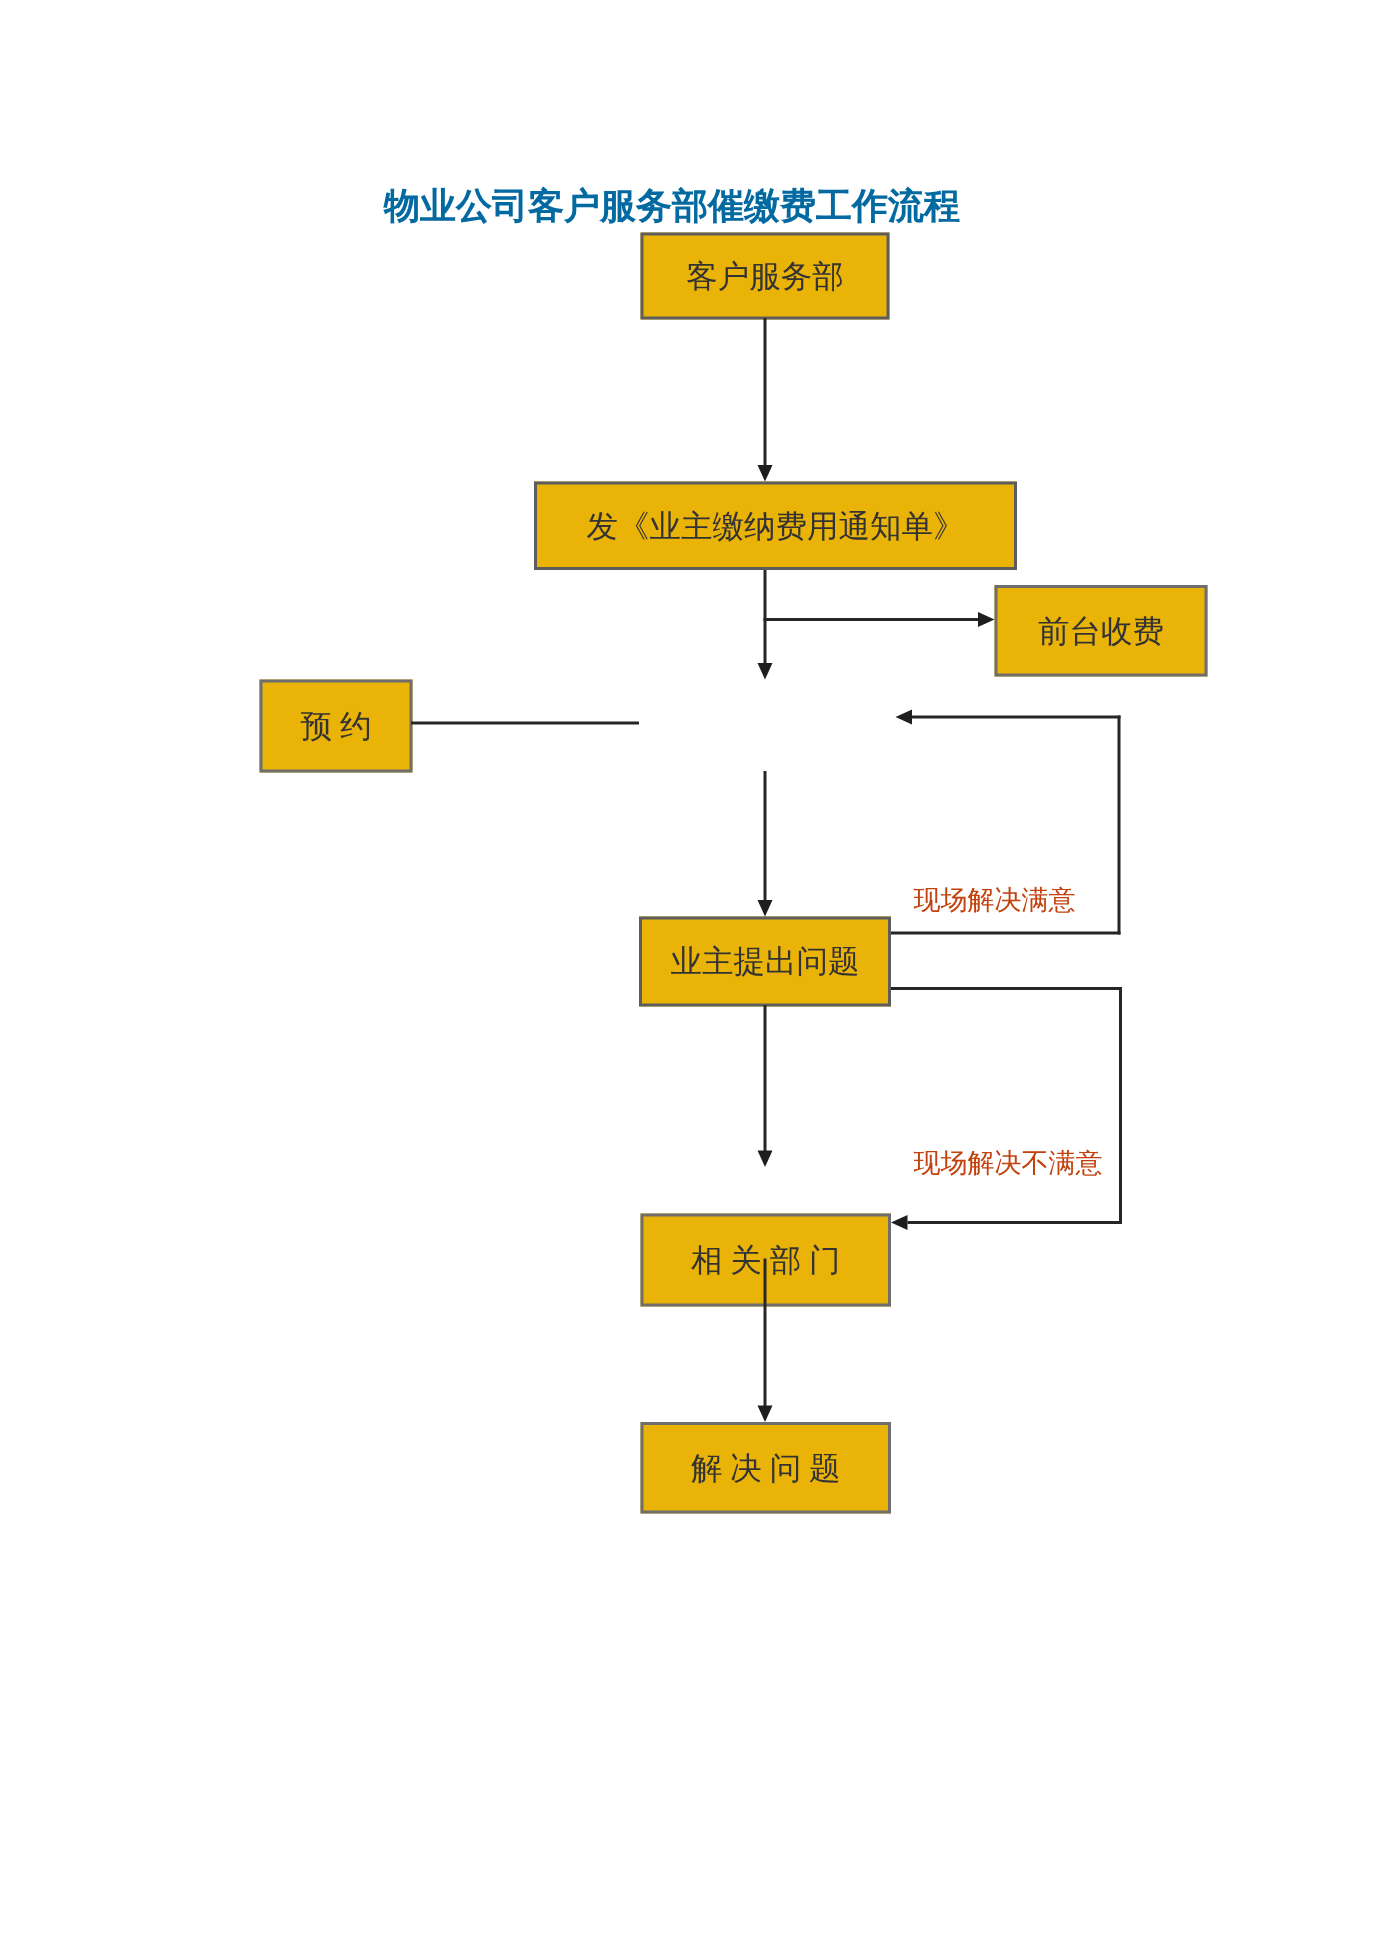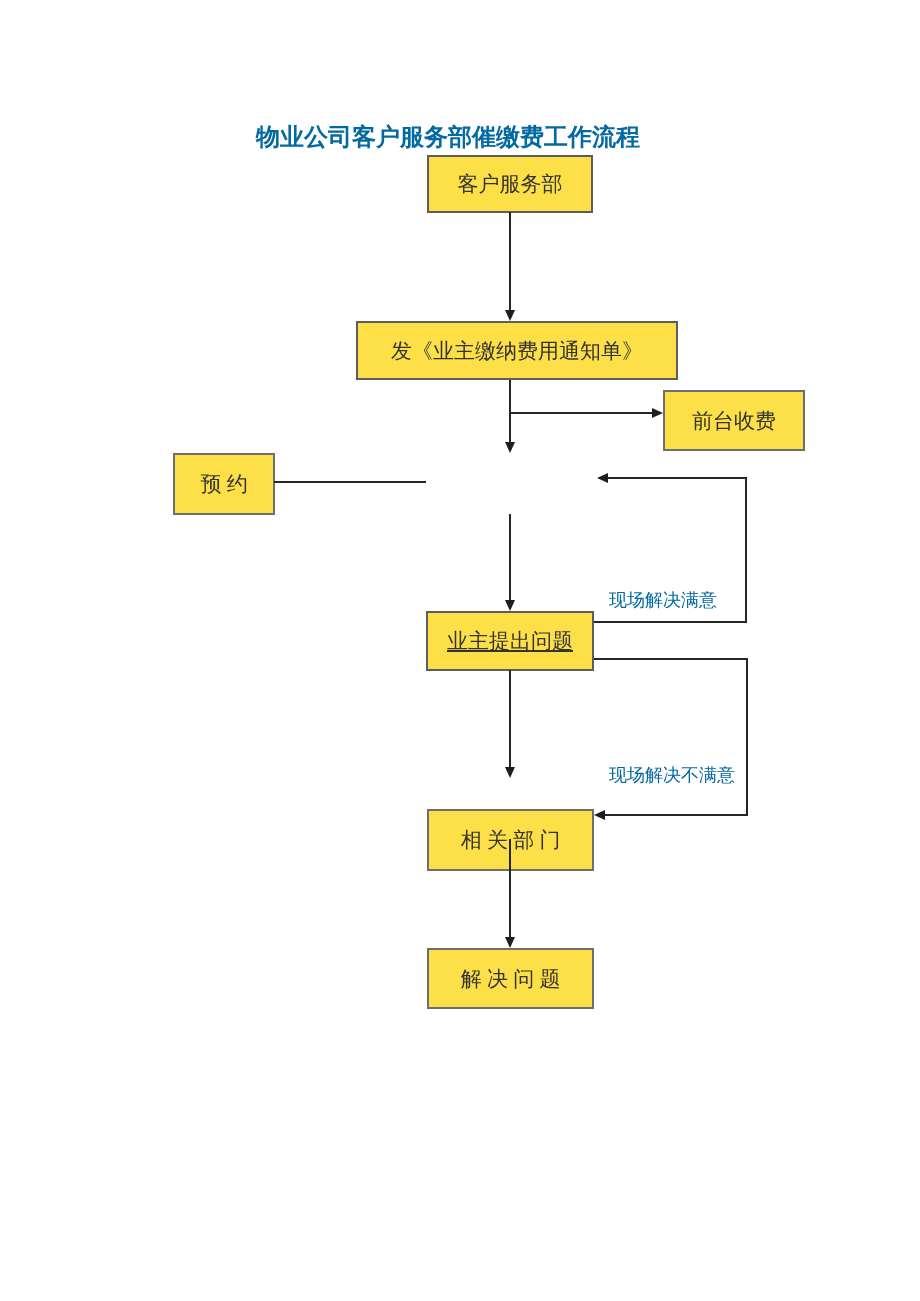--- a/index.html
+++ b/index.html
@@ -26,34 +26,34 @@
     font-size: 24px;
     font-weight: bold;
     color: #0369a1;
     letter-spacing: 0px;
     white-space: nowrap;
   }
   .node {
     position: absolute;
     box-sizing: border-box;
     border: 2px solid #5d5d5d;
-    background: #fde047;
+    background: #eab308;
     display: flex;
     align-items: center;
     justify-content: center;
     font-size: 21px;
     color: #333333;
     white-space: nowrap;
   }
   .n1 { left: 427px; top: 155px; width: 166px; height: 58px; }
   .n2 { left: 356px; top: 321px; width: 322px; height: 59px; }
   .n3 { left: 663px; top: 390px; width: 142px; height: 61px; border-color: #6e6e6e; }
   .n4 { left: 173px; top: 453px; width: 102px; height: 62px; border-color: #6e6e6e; }
   .n5 { left: 425px; top: 453px; width: 172px; height: 62px; border-color: #6e6e6e; }
-  .n6 { left: 426px; top: 611px; width: 168px; height: 60px; text-decoration: underline; }
+  .n6 { left: 426px; top: 611px; width: 168px; height: 60px; }
   .n7 { left: 427px; top: 778px; width: 167px; height: 62px; border-color: #6e6e6e; margin-top: 31px; }
   .n8 { left: 427px; top: 948px; width: 167px; height: 61px; border-color: #6e6e6e; }
 
   .vline, .hline {
     position: absolute;
     background: #262626;
   }
   .vline { width: 2px; }
   .hline { height: 2px; }
 
@@ -101,21 +101,21 @@
   .a3 { left: 652px; top: 408px; }
   .a5 { left: 505px; top: 600px; }
   .a6 { left: 505px; top: 767px; }
   .a7 { left: 505px; top: 937px; }
   .a8 { left: 597px; top: 473px; }
   .a9 { left: 594px; top: 810px; }
 
   .edge-label {
     position: absolute;
     font-size: 18px;
-    color: #0369a1;
+    color: #c2410c;
     white-space: nowrap;
     background: #ffffff;
     font-family: Liberation Serif, serif;
   }
   .el1 { left: 609px; top: 588px; }
   .el2 { left: 609px; top: 763px; }
 </style>
 </head>
 <body>
 

